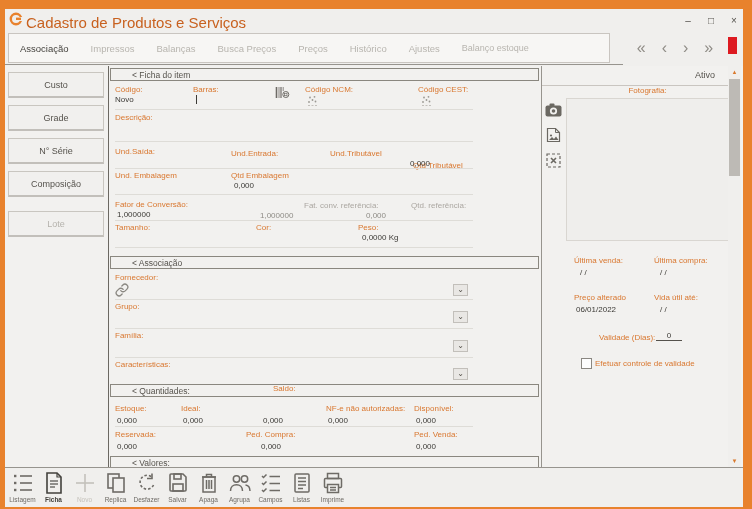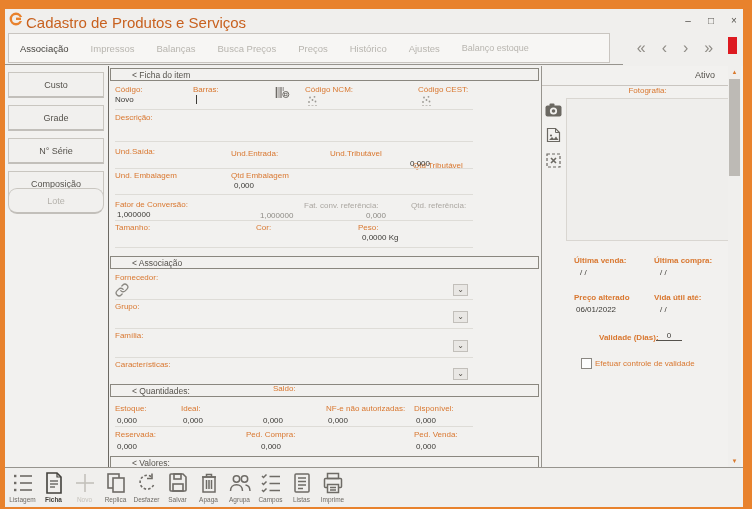--- a/index.html
+++ b/index.html
@@ -39,21 +39,21 @@
   .sep { position:absolute; left:5px; width:358px; height:1px; background:#DEDCD7; }
   .caret { position:absolute; width:1px; height:9px; background:#3C3A36; }
   .drop { position:absolute; left:343px; width:15px; height:12px; background:#E9E7E4; border:1px solid #C2BFBA; color:#55524C; font-size:8px; line-height:10px; text-align:center; cursor:default; }
 
   .rpanel { position:absolute; left:536px; top:0; width:187px; height:401px; border-left:1px solid #97948E; }
   .ativo-row { position:absolute; left:0; top:0; width:187px; height:20px; border-bottom:1px solid #C9C5C0; }
   .ativo-txt { position:absolute; right:14px; top:4px; font-size:9px; color:#55524C; }
   .photo-label { position:absolute; left:24px; top:20px; width:163px; text-align:center; font-size:8px; color:#D9772F; }
   .photo-box { position:absolute; left:24px; top:32px; width:163px; height:143px; background:#EFEEEC; border:1px solid #D9D6D1; }
   .side-icon-btn { position:absolute; left:2px; width:18px; height:18px; display:flex; align-items:center; justify-content:center; cursor:default; }
-  .rp-lbl { position:absolute; font-size:8px; color:#D9772F; white-space:nowrap;font-weight:bold; }
+  .rp-lbl { position:absolute; font-size:8px; color:#D9772F; white-space:nowrap; }
   .rp-val { position:absolute; font-size:8px; color:#3C3A36; white-space:nowrap; }
   .validade-input { position:absolute; left:114px; top:265px; width:26px; text-align:center; font-size:8px; color:#3C3A36; border-bottom:1px solid #55524C; }
   .chk { position:absolute; left:39px; top:292px; width:11px; height:11px; background:#FDFDFD; border:1px solid #8A8781; cursor:default; }
   .chk-lbl { position:absolute; left:53px; top:293px; font-size:8px; color:#D9772F; }
 
   .vscroll { position:absolute; left:723px; top:0; width:13px; height:401px; background:#F0EFED; }
   .vs-arrow { position:absolute; left:0; width:13px; text-align:center; font-size:6px; color:#D97A2E; cursor:default; }
   .vs-thumb { position:absolute; left:1px; top:13px; width:11px; height:97px; background:#BDBAB5; cursor:default; }
 
   
@@ -110,21 +110,21 @@
     <div class="red-block"></div>
   </div>
 
   <div class="main">
 
     <div class="sidebar">
       <div class="side-btn" style="top:6px;">Custo</div>
       <div class="side-btn" style="top:39px;">Grade</div>
       <div class="side-btn" style="top:72px;">N° Série</div>
       <div class="side-btn" style="top:105px;">Composição</div>
-      <div class="side-btn disabled" style="top:122px;border-radius:9px;">Lote</div>
+      <div class="side-btn disabled" style="top:145px;">Lote</div>
     </div>
 
     <div class="form">
 
       <div class="sect-header" style="top:2px;">&lt; Ficha do item</div>
 
       <span class="lbl" style="left:5px;top:19px;">Código:</span>
       <span class="val" style="left:5px;top:29px;">Novo</span>
       <span class="lbl" style="left:83px;top:19px;">Barras:</span>
       <span class="caret" style="left:86px;top:29px;"></span>

